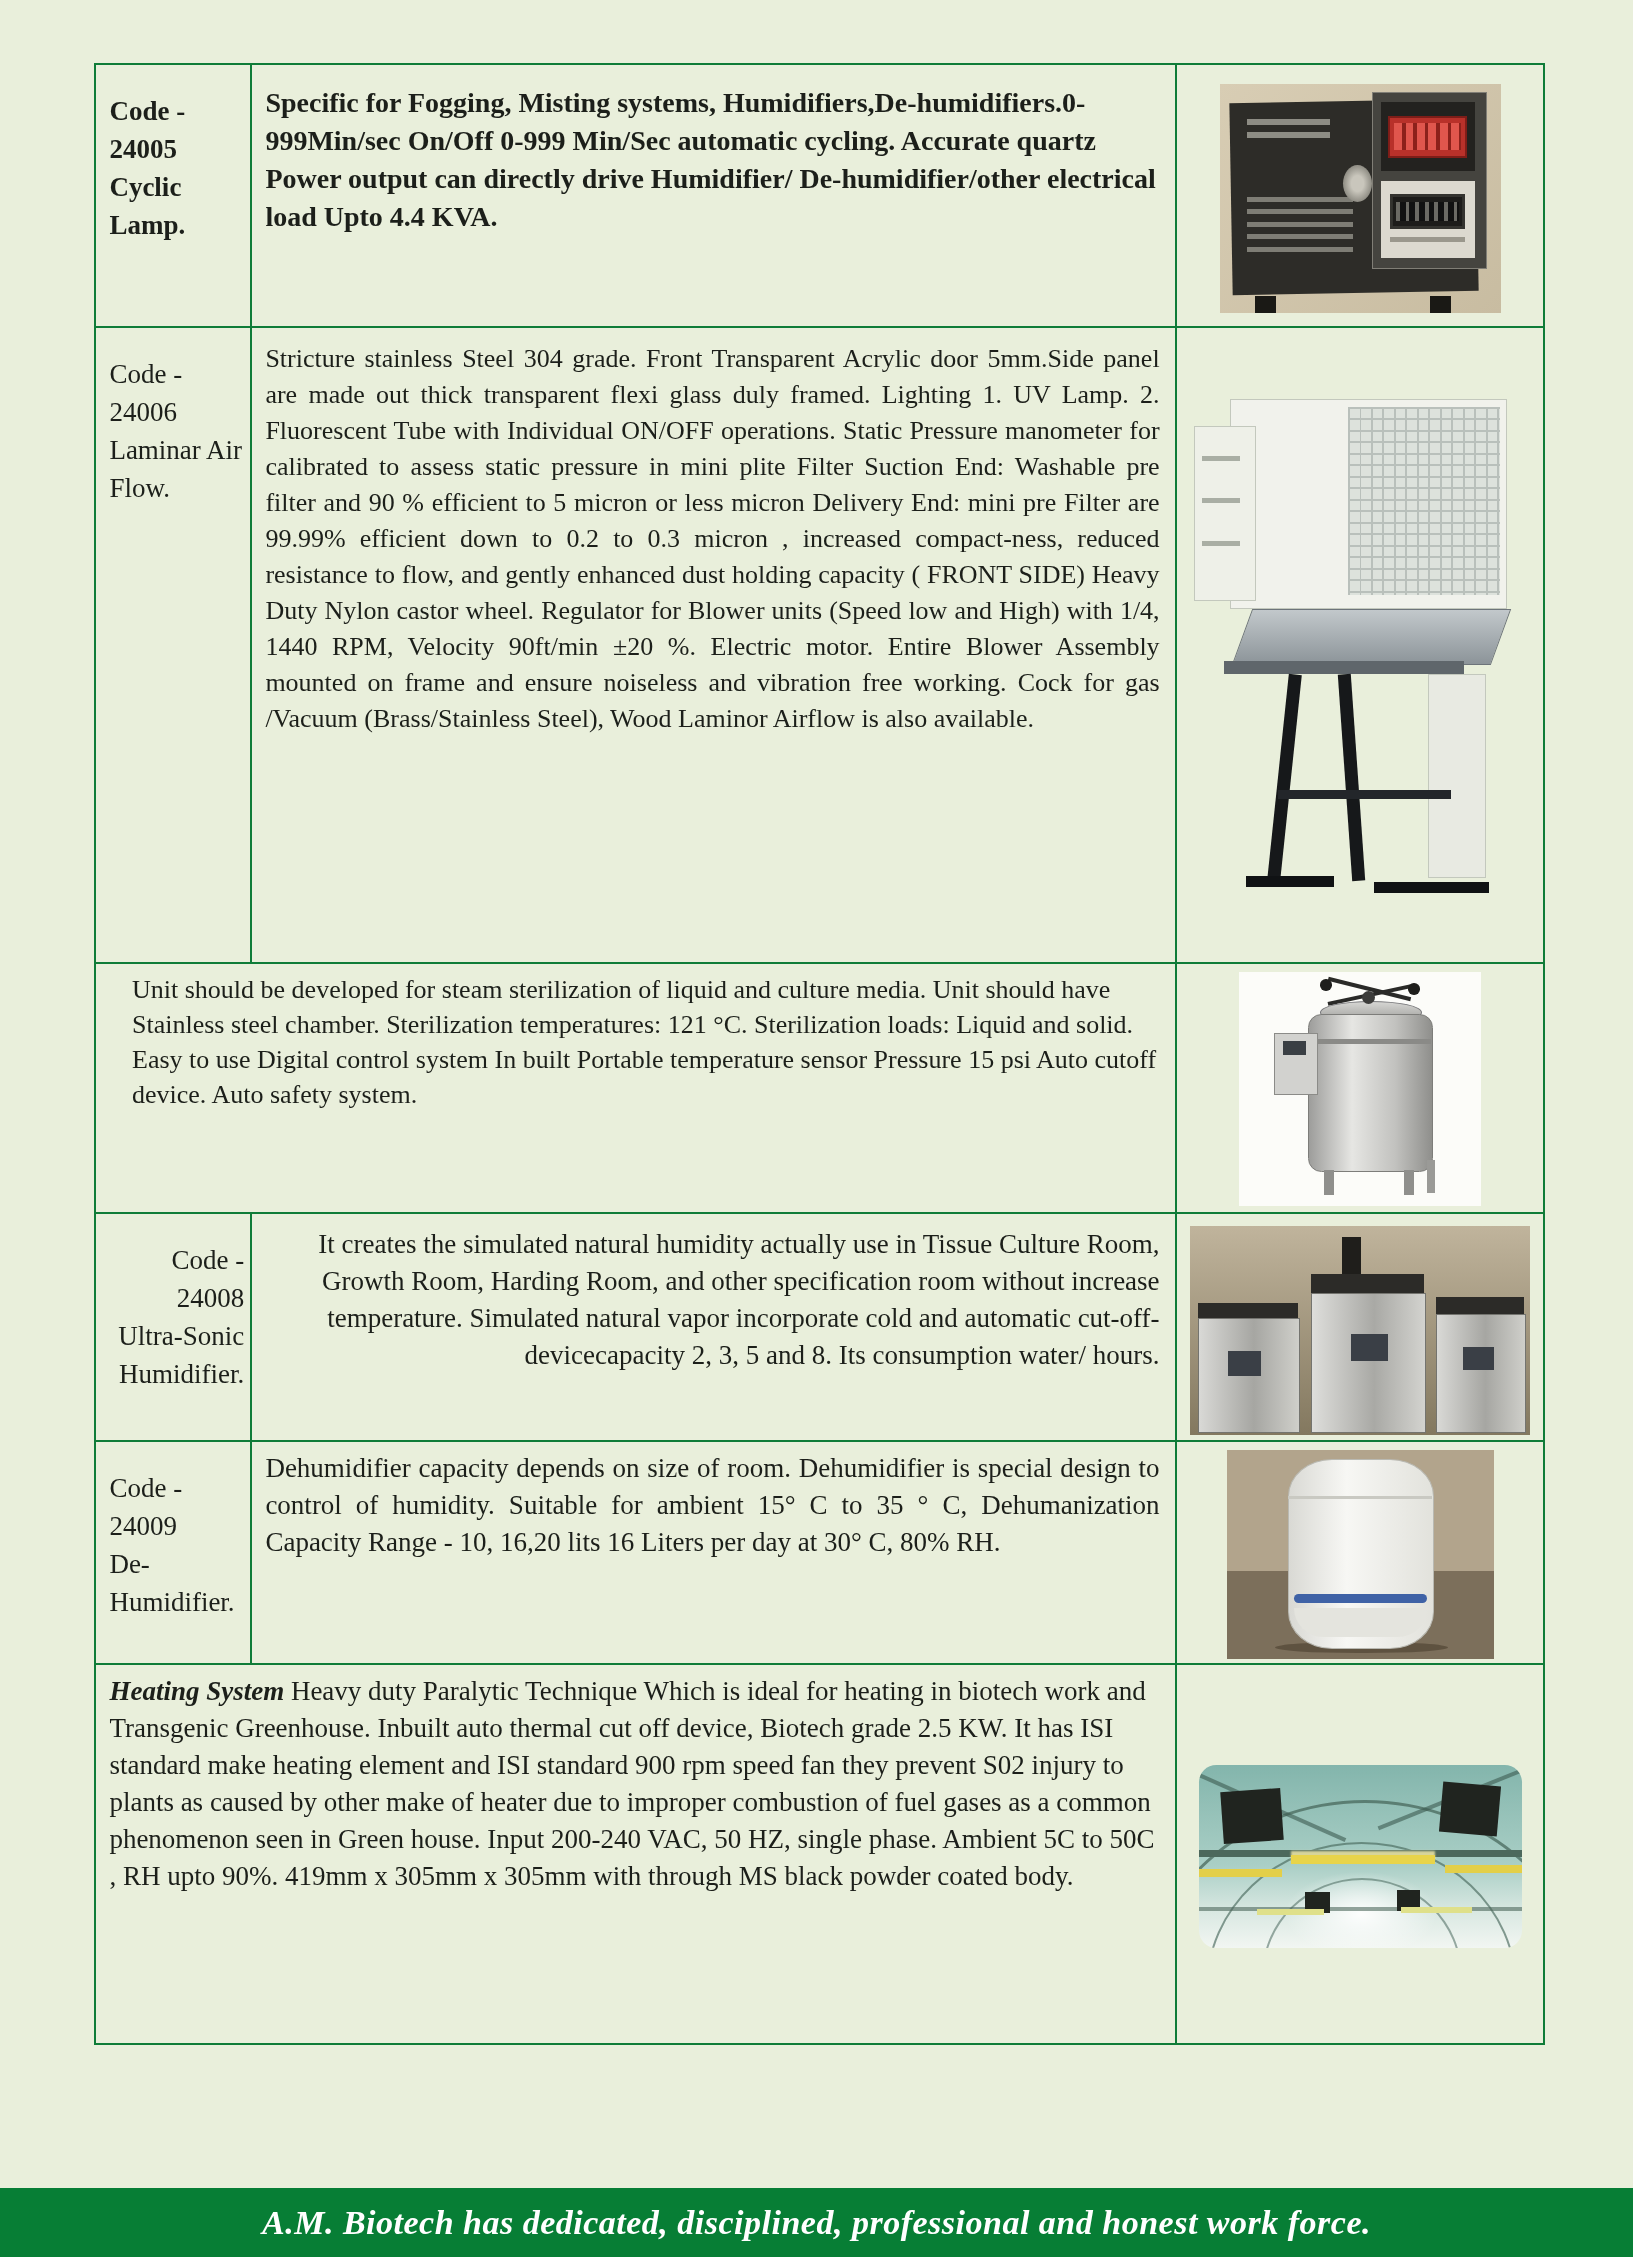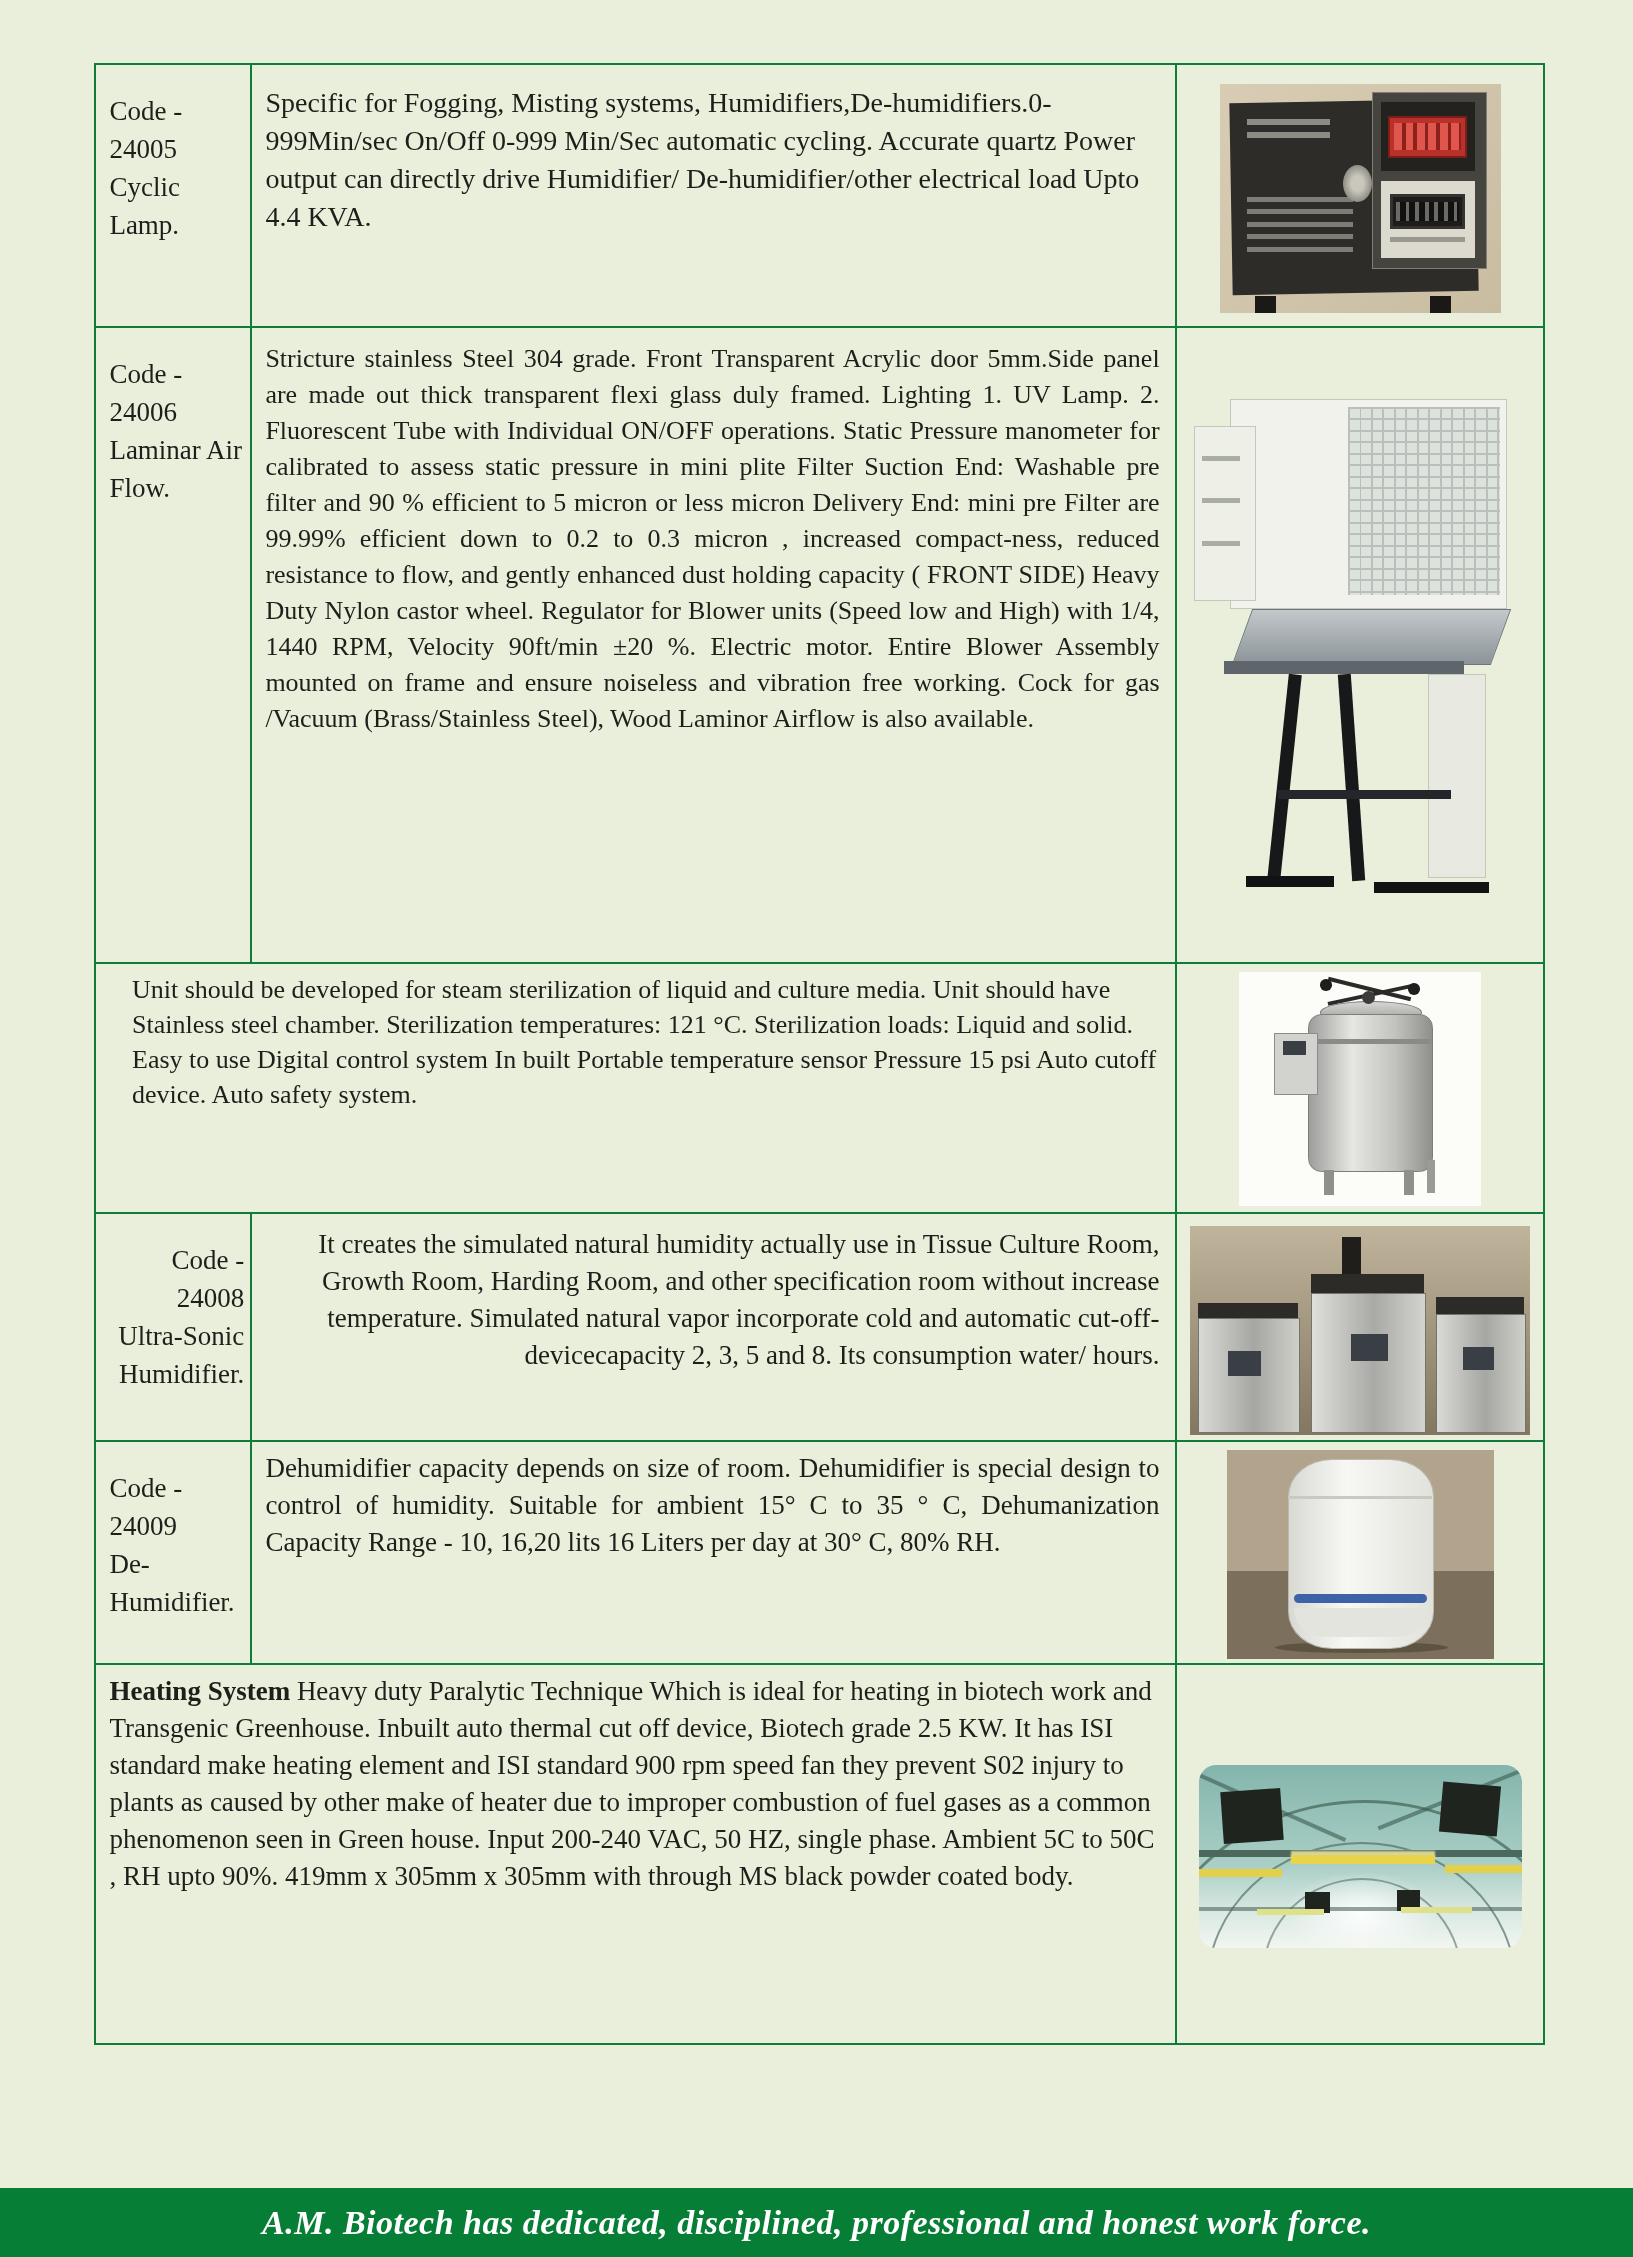--- a/index.html
+++ b/index.html
@@ -12,21 +12,21 @@
   }
   
   .catalog{
     position:absolute;left:94px;top:63px;width:1451px;
     border:2.9px solid #0f7c38;
     box-sizing:border-box;
     background:#e9efdb;
   }
   .prow{display:flex;box-sizing:border-box;}
   .prow + .prow{border-top:2.9px solid #0f7c38;}
-  .row-1{min-height:261px;}
+  .row-1{min-height:261px;font-weight:bold;}
   .row-2{min-height:636px;}
   .row-3{min-height:250px;}
   .row-4{min-height:228px;text-align:right;}
   .row-5{min-height:223px;}
   .row-6{min-height:380px;}
   .cell{box-sizing:border-box;}
   .code-cell{
     width:156px;border-right:2.9px solid #0f7c38;
     padding:27px 5.8px 0 13.4px;
     font-size:27px;line-height:38px;
@@ -42,21 +42,21 @@
   .row-2 .desc-cell{font-size:26px;line-height:36px;text-align:justify;padding-top:13.4px;}
   .row-3 .desc-cell{font-size:26px;line-height:35px;padding-top:7.7px;padding-left:36px;}
   .row-4 .desc-cell{padding-top:11.5px;}
   .row-5 .desc-cell{padding-top:7.7px;text-align:justify;}
   .row-6 .desc-cell{padding-top:7.7px;}
   .img-cell{
     width:368px;flex-shrink:0;
     border-left:2.9px solid #0f7c38;
     display:flex;justify-content:center;align-items:flex-start;
   }
-  .lead{font-weight:bold;}
+  .lead{font-weight:bold;font-style:italic;}
 
   
   .ph{position:relative;overflow:hidden;}
   .ph *{position:absolute;}
 
   
   .photo-timer{width:281px;height:229px;margin-top:19px;background:linear-gradient(135deg,#d8cdb4,#c8bca1);}
   .timer-body{left:11.5px;top:17.3px;width:246px;height:192px;background:#2d2c28;transform:rotate(-1deg);}
   .timer-lines-a{left:27px;top:35px;width:83px;height:25px;
      background:repeating-linear-gradient(#8d8c84 0 5.8px,transparent 5.8px 13.4px);}

